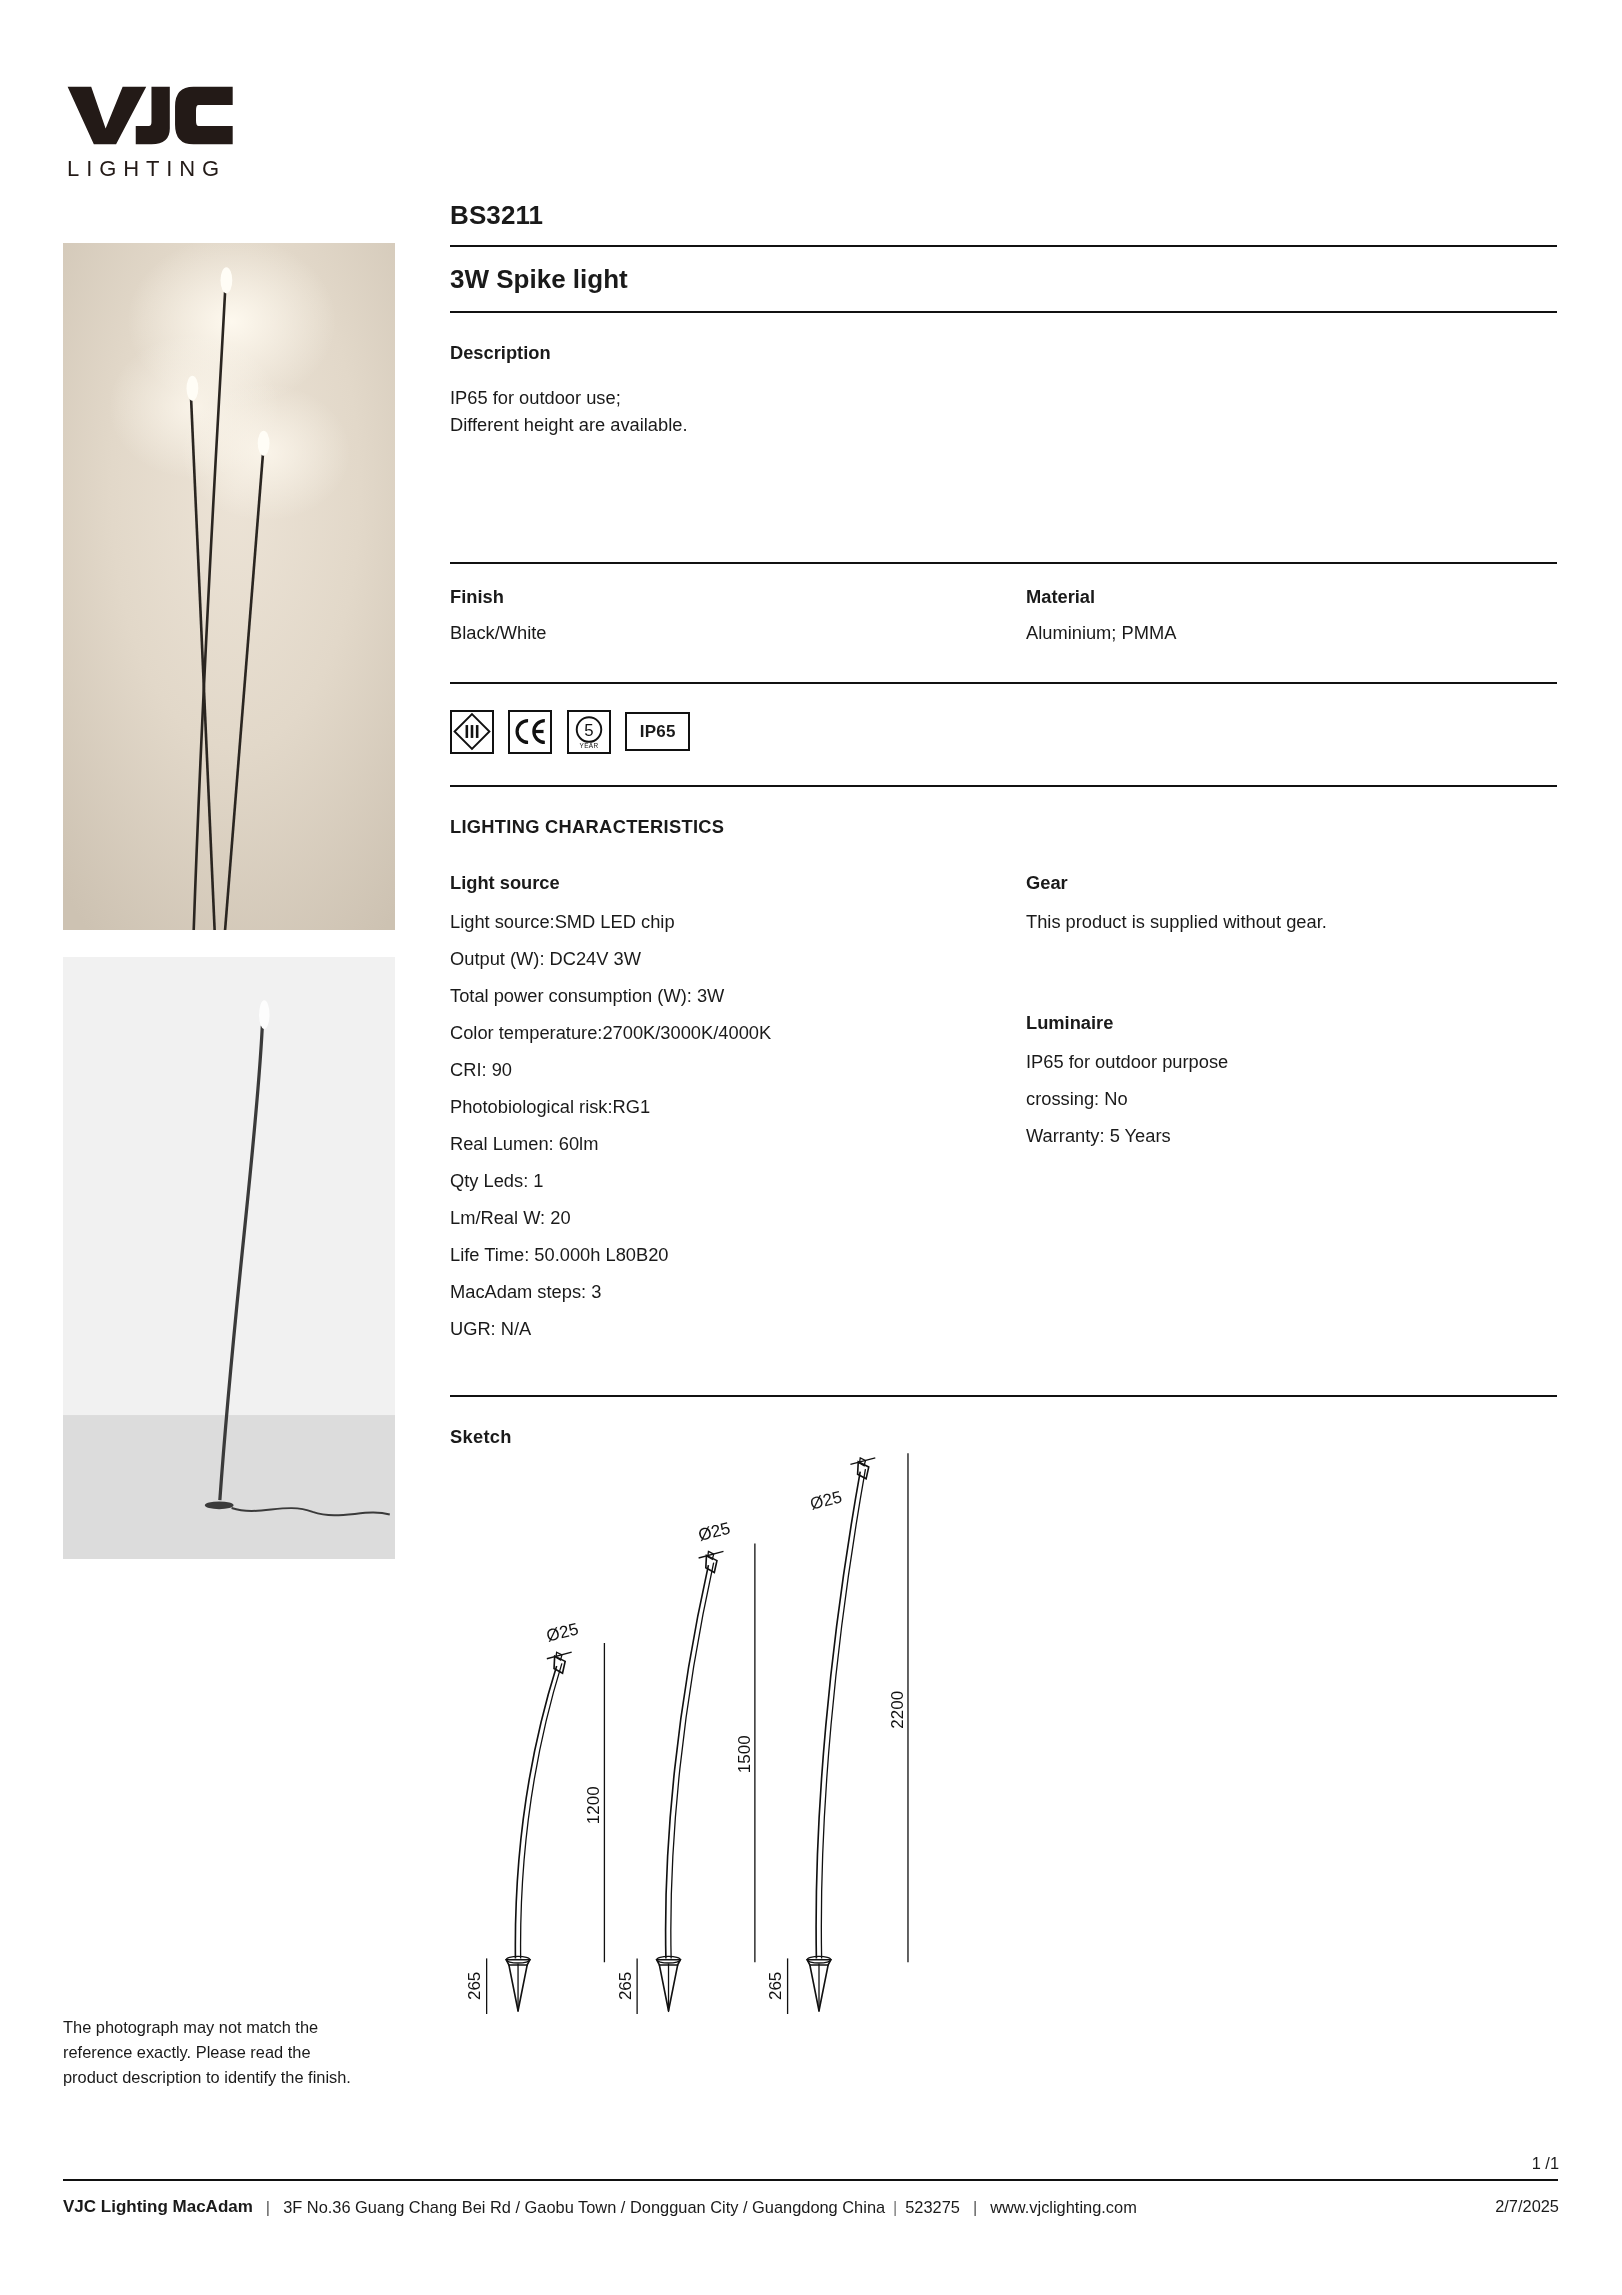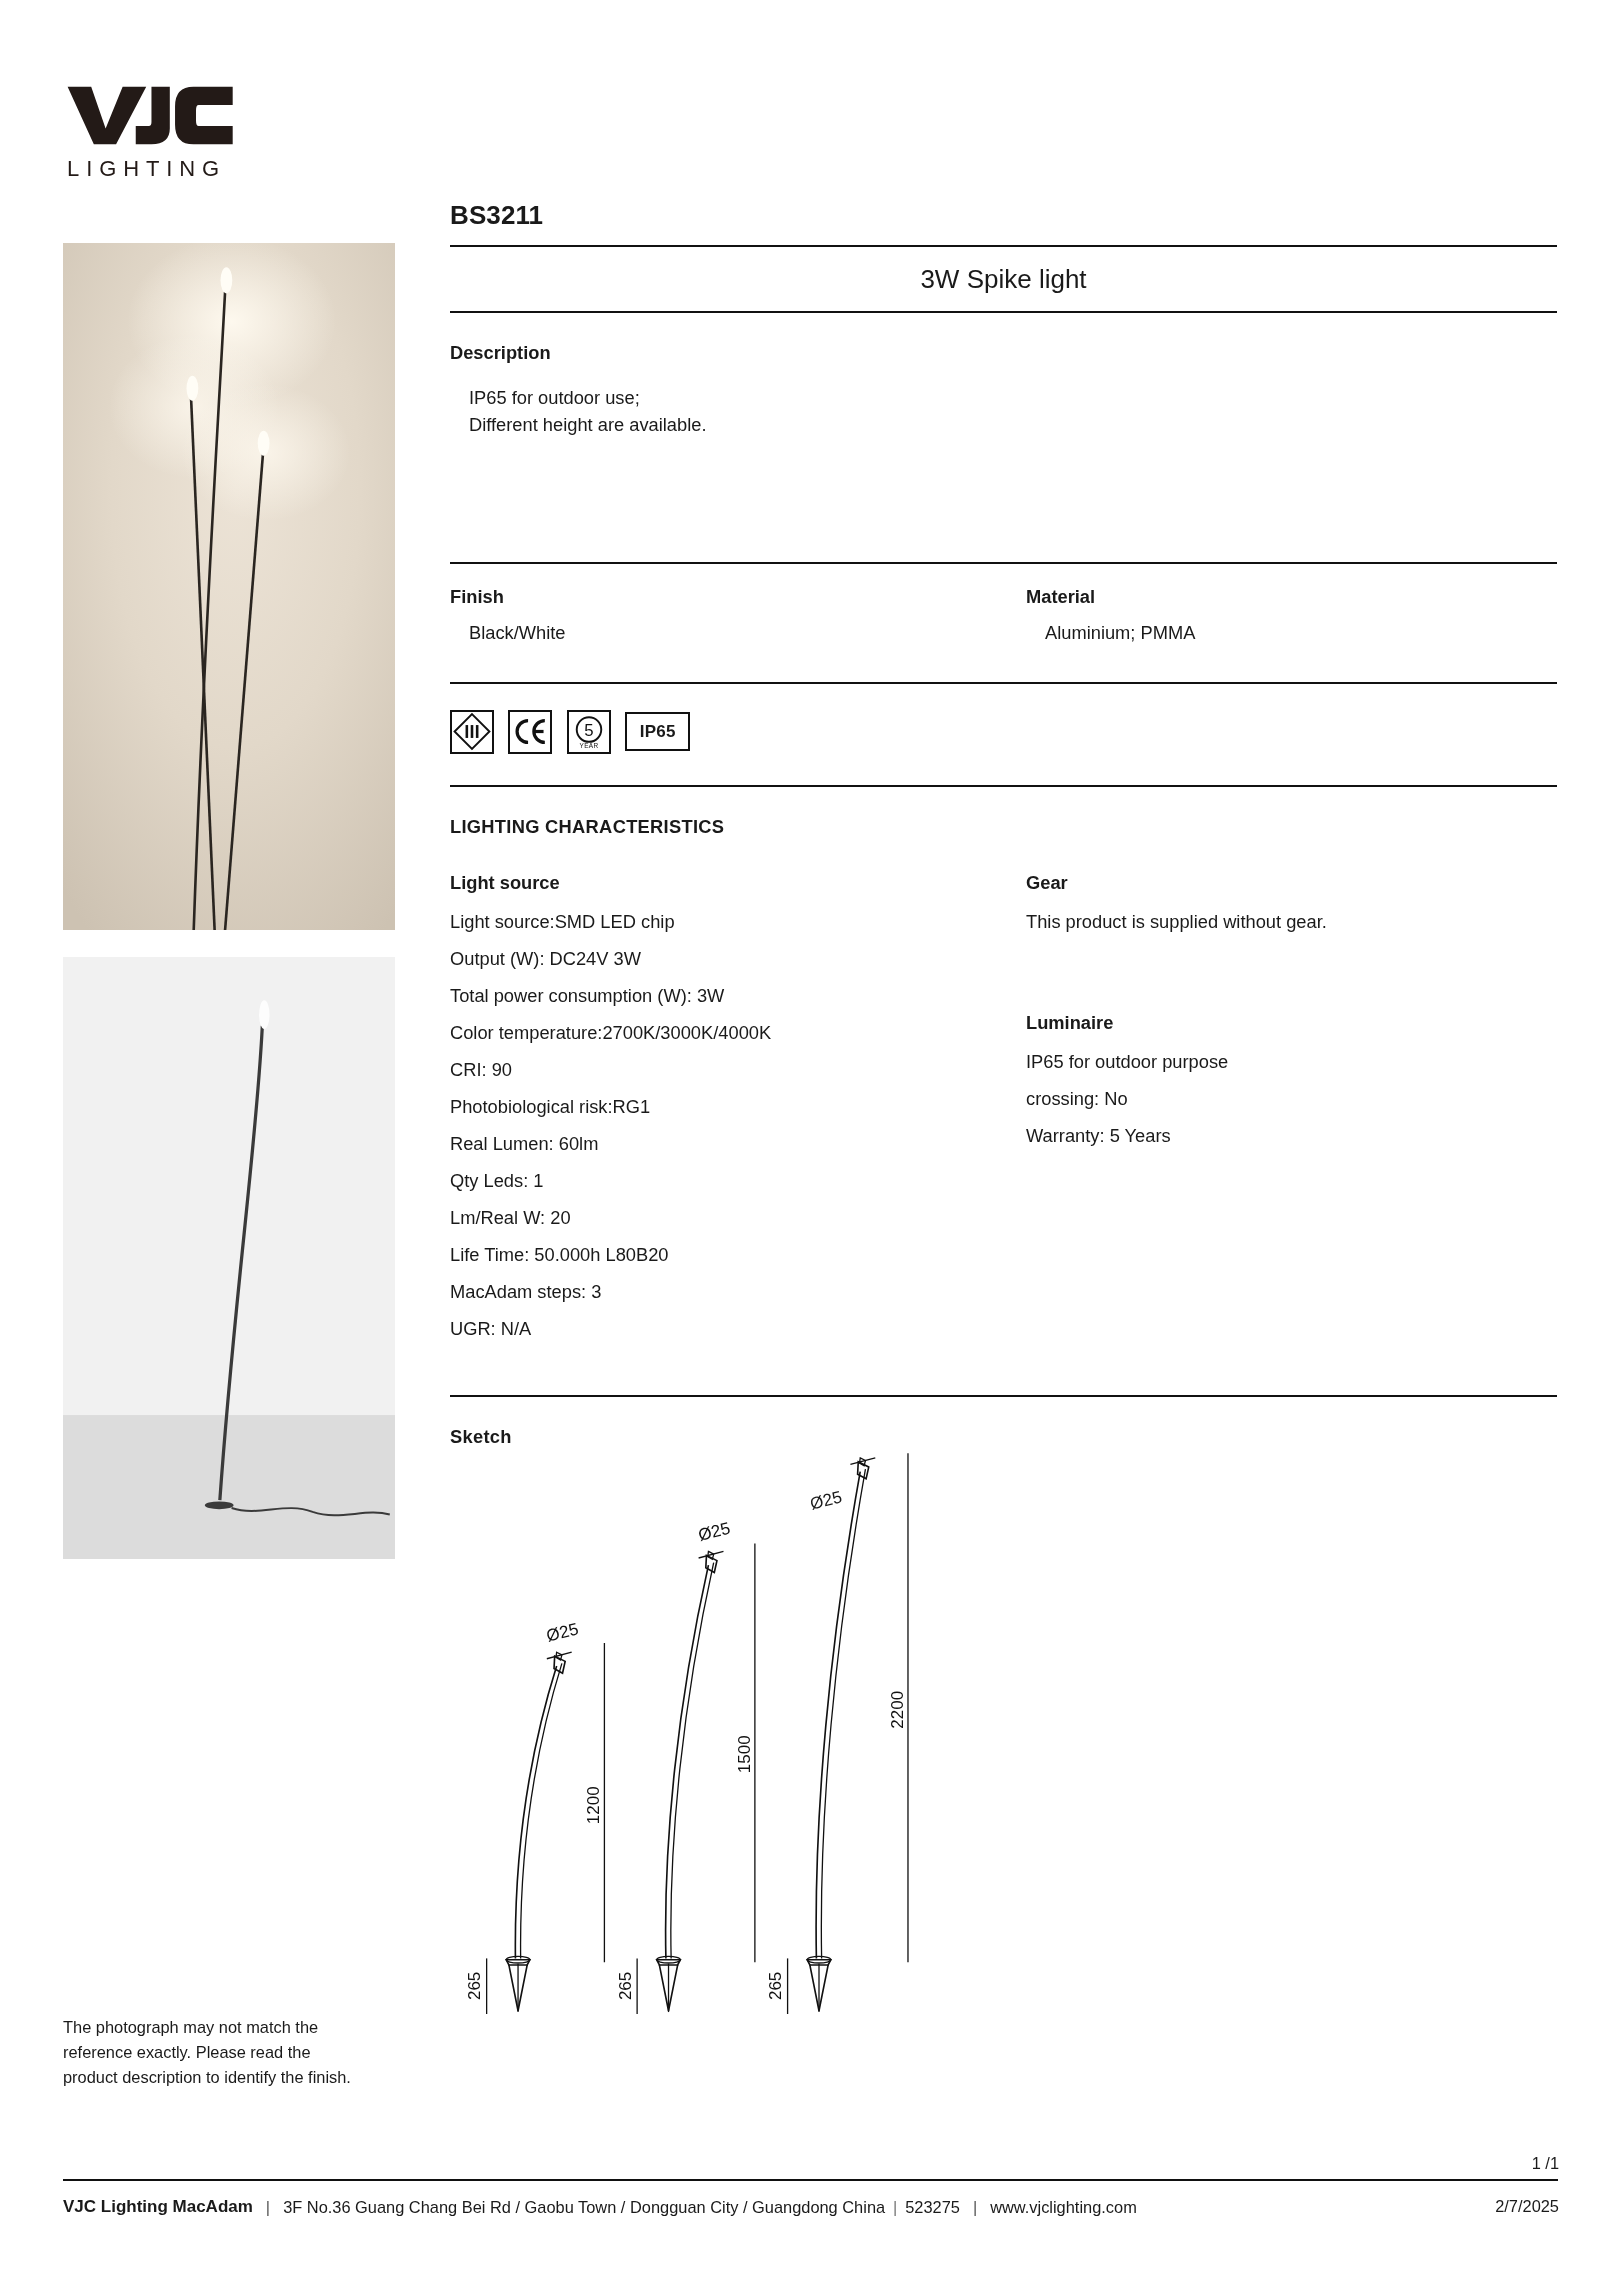--- a/index.html
+++ b/index.html
@@ -30,24 +30,24 @@
   .disclaimer {
     position: absolute; left: 63px; top: 2015px; width: 308px;
     font-size: 16.4px; line-height: 1.52; color:#1a1a1a;
   }
 
   
   .main { position: absolute; left: 450px; top: 0; width: 1107px; }
   .rule { height: 0; border-top: 2px solid #111; width: 100%; }
 
   .prod-code { font-size: 26px; font-weight: 700; letter-spacing:0.1px; }
-  .prod-name { font-size: 26px; font-weight: 400; text-align: center; }
+  .prod-name { font-size: 26px; font-weight: 700; }
 
   .h-bold { font-size: 18.3px; font-weight: 700; }
-  .body-t { font-size: 18.3px; font-weight: 400; line-height: 1.5; margin-left: 19px; }
+  .body-t { font-size: 18.3px; font-weight: 400; line-height: 1.5; }
 
   .two-col { display: flex; }
   .col-l { width: 576px; }
   .col-r { width: 531px; }
 
   
   .badges { display: flex; gap: 14.4px; align-items: center; }
   .badge { border: 2px solid #111; background:#fff; display:flex; align-items:center; justify-content:center; }
   .badge svg { display:block; }
   .b-sq { width: 44px; height: 44px; }

